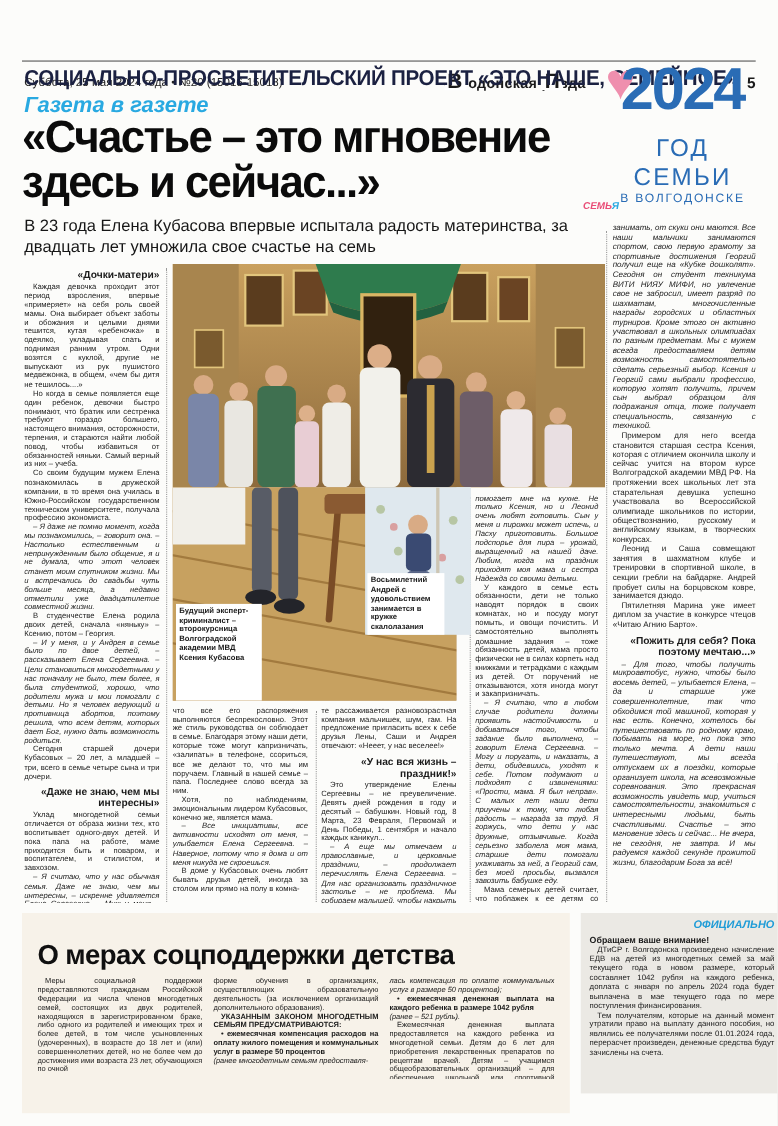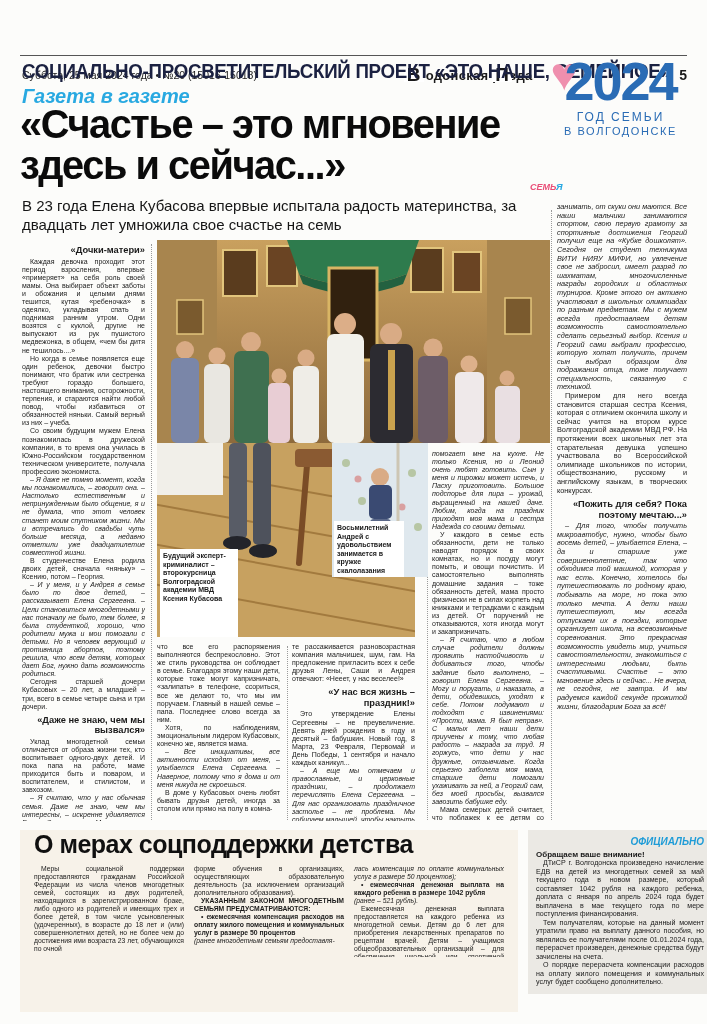--- a/index.html
+++ b/index.html
@@ -17,37 +17,37 @@
           transform:scaleX(.96);transform-origin:left;letter-spacing:-.3px;white-space:nowrap;}
   .subkicker{position:absolute;left:22px;top:85px;font-size:20px;font-weight:800;font-style:italic;color:#29a9e1;}
   .headline{position:absolute;left:20px;top:104px;font-size:41px;line-height:.99;font-weight:900;color:#0b0b0b;
             letter-spacing:-1.5px;transform:scaleX(.97);transform-origin:left;}
   .lede{position:absolute;left:22px;top:197px;width:505px;font-size:15px;line-height:18.5px;color:#161616;}
   
   .logo2024{position:absolute;left:548px;top:54px;width:145px;text-align:center;color:#2a6cb5;}
   .logo-row{position:relative;display:inline-block;}
   .heart{position:absolute;left:-14px;top:-7px;font-size:46px;color:#ef8fae;z-index:0;font-style:normal;}
   .yr{position:relative;z-index:1;font-size:54px;font-weight:800;letter-spacing:-2px;line-height:1;}
-  .yr-l1{font-size:12px;letter-spacing:2px;margin-top:2px;}
+  .yr-l1{font-size:22px;letter-spacing:2px;margin-top:14px;}
   .yr-l2{font-size:11px;letter-spacing:1.6px;margin-top:1px;}
   .badge{position:absolute;left:530px;top:182px;font-size:9px;font-weight:800;font-style:italic;}
   .badge .p1{color:#e94e77;} .badge .p2{color:#29a9e1;}
   
   .col{position:absolute;font-size:7px;line-height:8.1px;text-align:justify;overflow:hidden;}
   .col p{margin:0;text-indent:8px;}
   .col p.cont{text-indent:0;}
   .col p.it{font-style:italic;}
   .subhead{font-weight:800;font-size:9.3px;line-height:10.5px;margin:4px 0 2px;text-align:right;}
   .sep{position:absolute;width:0;border-left:1px dotted #9a9a9a;}
   
   .photo{position:absolute;overflow:hidden;background:#b99257;}
   .photo svg{display:block;width:100%;height:100%;}
   .cap{position:absolute;background:#fff;padding:3px 3px;font-size:7px;line-height:8.6px;font-weight:700;text-align:left;}
   
-  .support{position:absolute;left:20px;top:830px;width:498px;height:182px;background:#f7f2e9;padding:0 14px;box-sizing:border-box;}
+  .support{position:absolute;left:20px;top:830px;width:498px;height:182px;background:#f7f2e9;padding:24px 14px;box-sizing:border-box;}
   .support-title{font-size:25px;font-weight:800;color:#101010;letter-spacing:-.5px;}
   .support-intro{margin-top:5px;font-size:10px;line-height:12.5px;font-weight:700;color:#222;}
   .support-cols{display:flex;gap:10px;margin-top:6px;height:92px;overflow:hidden;}
   .support-cols .sc{flex:1;font-size:6.8px;line-height:8px;text-align:justify;}
   .support-cols p{margin:0;text-indent:7px;}
   .support-cols p.cont{text-indent:0;}
   .support-cols p.b{font-weight:700;}
   .support-cols p.it{font-style:italic;}
   
   .official{position:absolute;left:528px;top:830px;width:184px;height:164px;background:#ebe9e4;padding:6px 8px;box-sizing:border-box;}
@@ -96,21 +96,21 @@
     <div class="subhead">«Дочки-матери»</div>
     <div>
         <p>Каждая девочка проходит этот период взросления, впервые «примеряет» на себя роль своей мамы. Она выбирает объект заботы и обожания и целыми днями тешится, кутая «ребеночка» в одеялко, укладывая спать и поднимая ранним утром. Одни возятся с куклой, другие не выпускают из рук пушистого медвежонка, в общем, «чем бы дитя не тешилось....»</p>
         <p>Но когда в семье появляется еще один ребенок, девочки быстро понимают, что братик или сестренка требуют гораздо большего, настоящего внимания, осторожности, терпения, и стараются найти любой повод, чтобы избавиться от обязанностей няньки. Самый верный из них – учеба.</p>
         <p>Со своим будущим мужем Елена познакомилась в дружеской компании, в то время она училась в Южно-Российском государственном техническом университете, получала профессию экономиста.</p>
         <p class="it">– Я даже не помню момент, когда мы познакомились, – говорит она. – Настолько естественным и непринужденным было общение, я и не думала, что этот человек станет моим спутником жизни. Мы и встречались до свадьбы чуть больше месяца, а недавно отметили уже двадцатилетие совместной жизни.</p>
         <p>В студенчестве Елена родила двоих детей, сначала «няньку» – Ксению, потом – Георгия.</p>
         <p class="it">– И у меня, и у Андрея в семье было по двое детей, – рассказывает Елена Сергеевна. – Цели становиться многодетными у нас поначалу не было, тем более, я была студенткой, хорошо, что родители мужа и мои помогали с детьми. Но я человек верующий и противница абортов, поэтому решила, что всем детям, которых дает Бог, нужно дать возможность родиться.</p>
         <p>Сегодня старшей дочери Кубасовых – 20 лет, а младшей – три, всего в семье четыре сына и три дочери.</p>
       </div>
-    <div class="subhead">«Даже не знаю, чем мы вызвался»</div>
+    <div class="subhead">«Даже не знаю, чем мы интересны»</div>
     <div>
         <p>Уклад многодетной семьи отличается от образа жизни тех, кто воспитывает одного-двух детей. И пока папа на работе, маме приходится быть и поваром, и воспитателем, и стилистом, и завхозом.</p>
         <p class="it">– Я считаю, что у нас обычная семья. Даже не знаю, чем мы интересны, – искренне удивляется Елена Сергеевна. – Муж у меня – трудяга, он работает мастером на заводе «Атоммаш», руководит сварщиками. У него в подчинении немало людей, поэтому он привык,</p>
       </div>
   </div>
 
   <div class="photo" style="left:157px;top:240px;width:393px;height:203px;">
     <svg viewBox="0 0 393 203" preserveAspectRatio="none">
       <defs>
         <linearGradient id="gold" x1="0" y1="0" x2="0" y2="1">
@@ -232,20 +232,22 @@
         <p>У каждого в семье есть обязанности, дети не только наводят порядок в своих комнатах, но и посуду могут помыть, и овощи почистить. И самостоятельно выполнять домашние задания – тоже обязанность детей, мама просто физически не в силах корпеть над книжками и тетрадками с каждым из детей. От поручений не отказываются, хотя иногда могут и закапризничать.</p>
         <p class="it">– Я считаю, что в любом случае родители должны проявить настойчивость и добиваться того, чтобы задание было выполнено, – говорит Елена Сергеевна. – Могу и поругать, и наказать, а дети, обидевшись, уходят к себе. Потом подумают и подходят с извинениями: «Прости, мама. Я был неправ». С малых лет наши дети приучены к тому, что любая радость – награда за труд. Я горжусь, что дети у нас дружные, отзывчивые. Когда серьезно заболела моя мама, старшие дети помогали ухаживать за ней, а Георгий сам, без моей просьбы, вызвался завозить бабушке еду.</p>
         <p>Мама семерых детей считает, что поблажек к ее детям со стороны общества, учителей, воспитателей в детском саду быть не должно.</p>
       </div>
   </div>
 
   <div class="col" style="left:557px;top:203px;width:130px;height:618px;font-size:7.3px;line-height:8.6px;">
     <div>
         <p class="it cont">занимать, от скуки они маются. Все наши мальчики занимаются спортом, свою первую грамоту за спортивные достижения Георгий получил еще на «Кубке дошколят». Сегодня он студент техникума ВИТИ НИЯУ МИФИ, но увлечение свое не забросил, имеет разряд по шахматам, многочисленные награды городских и областных турниров. Кроме этого он активно участвовал в школьных олимпиадах по разным предметам. Мы с мужем всегда предоставляем детям возможность самостоятельно сделать серьезный выбор. Ксения и Георгий сами выбрали профессию, которую хотят получить, причем сын выбрал образцом для подражания отца, тоже получает специальность, связанную с техникой.</p>
         <p>Примером для него всегда становится старшая сестра Ксения, которая с отличием окончила школу и сейчас учится на втором курсе Волгоградской академии МВД РФ. На протяжении всех школьных лет эта старательная девушка успешно участвовала во Всероссийской олимпиаде школьников по истории, обществознанию, русскому и английскому языкам, в творческих конкурсах.</p>
+        <p>Леонид и Саша совмещают занятия в шахматном клубе и тренировки в спортивной школе, в секции гребли на байдарке. Андрей пробует силы на борцовском ковре, занимается дзюдо.</p>
+        <p>Пятилетняя Марина уже имеет диплом за участие в конкурсе чтецов «Читаю Агнию Барто».</p>
       </div>
     <div class="subhead">«Пожить для себя? Пока поэтому мечтаю...»</div>
     <div>
         <p class="it">– Для того, чтобы получить микроавтобус, нужно, чтобы было восемь детей, – улыбается Елена, – да и старшие уже совершеннолетние, так что обходимся той машиной, которая у нас есть. Конечно, хотелось бы путешествовать по родному краю, побывать на море, но пока это только мечта. А дети наши путешествуют, мы всегда отпускаем их в поездки, которые организует школа, на всевозможные соревнования. Это прекрасная возможность увидеть мир, учиться самостоятельности, знакомиться с интересными людьми, быть счастливыми. Счастье – это мгновение здесь и сейчас... Не вчера, не сегодня, не завтра. И мы радуемся каждой секунде прожитой жизни, благодарим Бога за всё!</p>
       </div>
 
   </div>
 
   <div class="support">
     <div class="support-title">О мерах соцподдержки детства</div>
@@ -267,17 +269,16 @@
         </div>
     </div>
   </div>
 
   <div class="official">
     <div class="official-label">ОФИЦИАЛЬНО</div>
     <div class="official-lead">Обращаем ваше внимание!</div>
     <div class="official-body">
         <p class="cont">ДТиСР г. Волгодонска произведено начисление ЕДВ на детей из многодетных семей за май текущего года в новом размере, который составляет 1042 рубля на каждого ребенка, доплата с января по апрель 2024 года будет выплачена в мае текущего года по мере поступления финансирования.</p>
         <p>Тем получателям, которые на данный момент утратили право на выплату данного пособия, но являлись ее получателями после 01.01.2024 года, перерасчет произведен, денежные средства будут зачислены на счета.</p>
-        <p>О порядке перерасчета компенсации расходов на оплату жилого помещения и коммунальных услуг будет сообщено дополнительно.</p>
       </div>
   </div>
 
 </div>
 
 </body></html>

